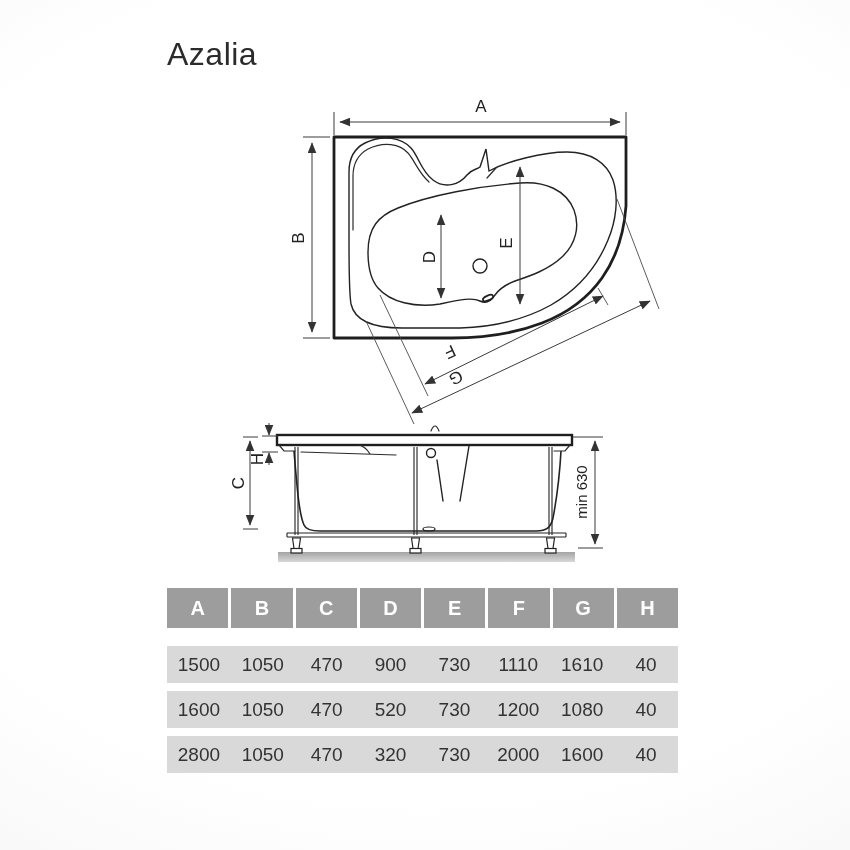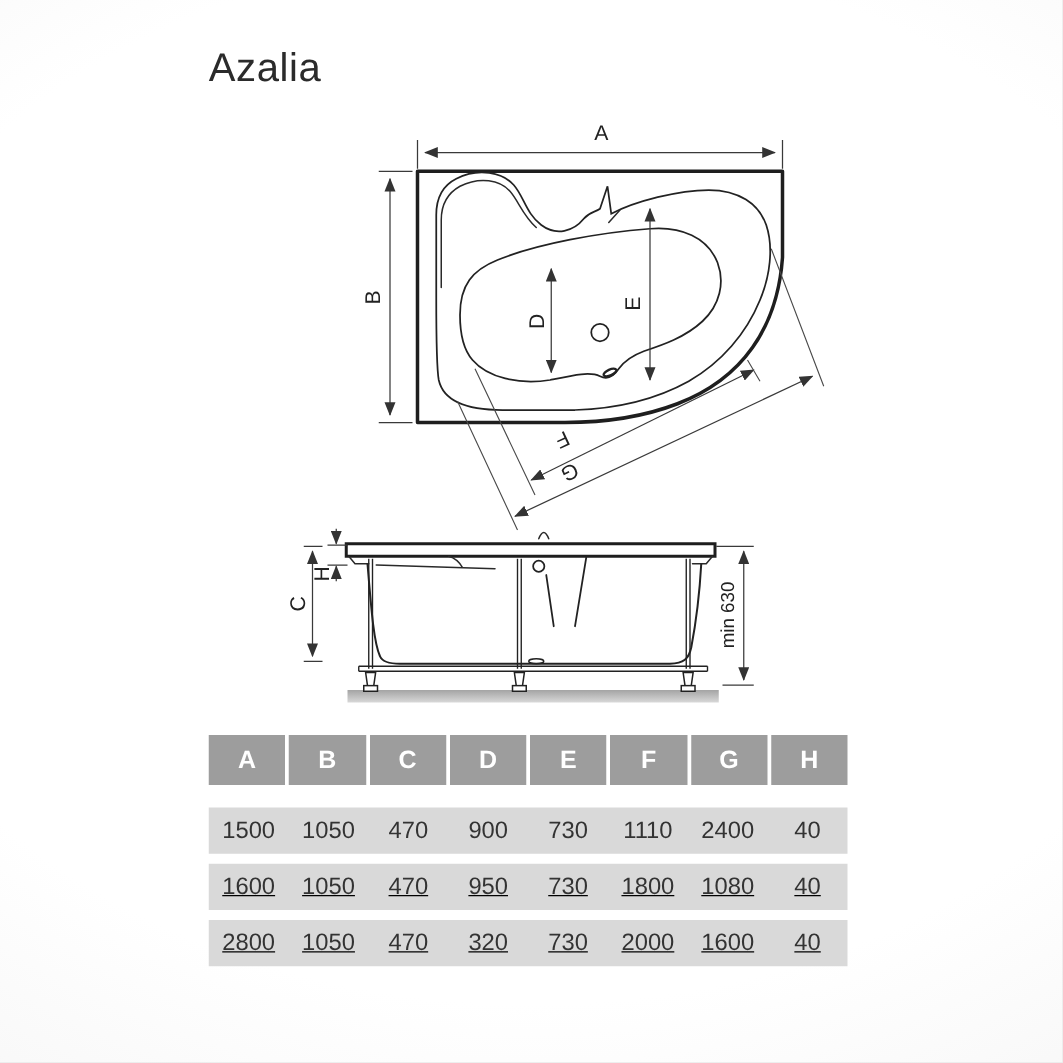--- a/index.html
+++ b/index.html
@@ -20,21 +20,21 @@
   .dim{stroke:#3a3a3a;stroke-width:1;fill:none;}
   .ext{stroke:#4a4a4a;stroke-width:0.9;fill:none;}
   .spec-table{position:absolute;left:167px;top:588px;width:511px;}
   .thead{display:flex;gap:3px;}
   .th{
     flex:1;height:40px;line-height:40px;text-align:center;
     background:#9d9d9d;color:#ffffff;font-size:20px;font-weight:bold;
   }
   .trow{display:flex;height:37px;background:#d9d9d9;margin-top:0;}
   .trow.first{margin-top:18px;}
-  .trow + .trow{margin-top:8px;text-decoration:underline;}
+  .trow + .trow{margin-top:8px;}
   .td{flex:1;line-height:37px;text-align:center;color:#333333;font-size:19px;}
 </style>
 </head>
 <body>
 
 <div class="canvas">
 
   <div class="page-title">Azalia</div>
 
   <svg class="drawing-svg" viewBox="0 0 850 850" xmlns="http://www.w3.org/2000/svg">
@@ -154,30 +154,30 @@
       <div class="th">G</div>
       <div class="th">H</div>
     </div>
     <div class="trow first">
       <div class="td">1500</div>
       <div class="td">1050</div>
       <div class="td">470</div>
       <div class="td">900</div>
       <div class="td">730</div>
       <div class="td">1110</div>
-      <div class="td">2400</div>
+      <div class="td">1610</div>
       <div class="td">40</div>
     </div>
     <div class="trow">
       <div class="td">1600</div>
       <div class="td">1050</div>
       <div class="td">470</div>
-      <div class="td">950</div>
+      <div class="td">520</div>
       <div class="td">730</div>
-      <div class="td">1800</div>
+      <div class="td">1200</div>
       <div class="td">1080</div>
       <div class="td">40</div>
     </div>
     <div class="trow">
       <div class="td">2800</div>
       <div class="td">1050</div>
       <div class="td">470</div>
       <div class="td">320</div>
       <div class="td">730</div>
       <div class="td">2000</div>

